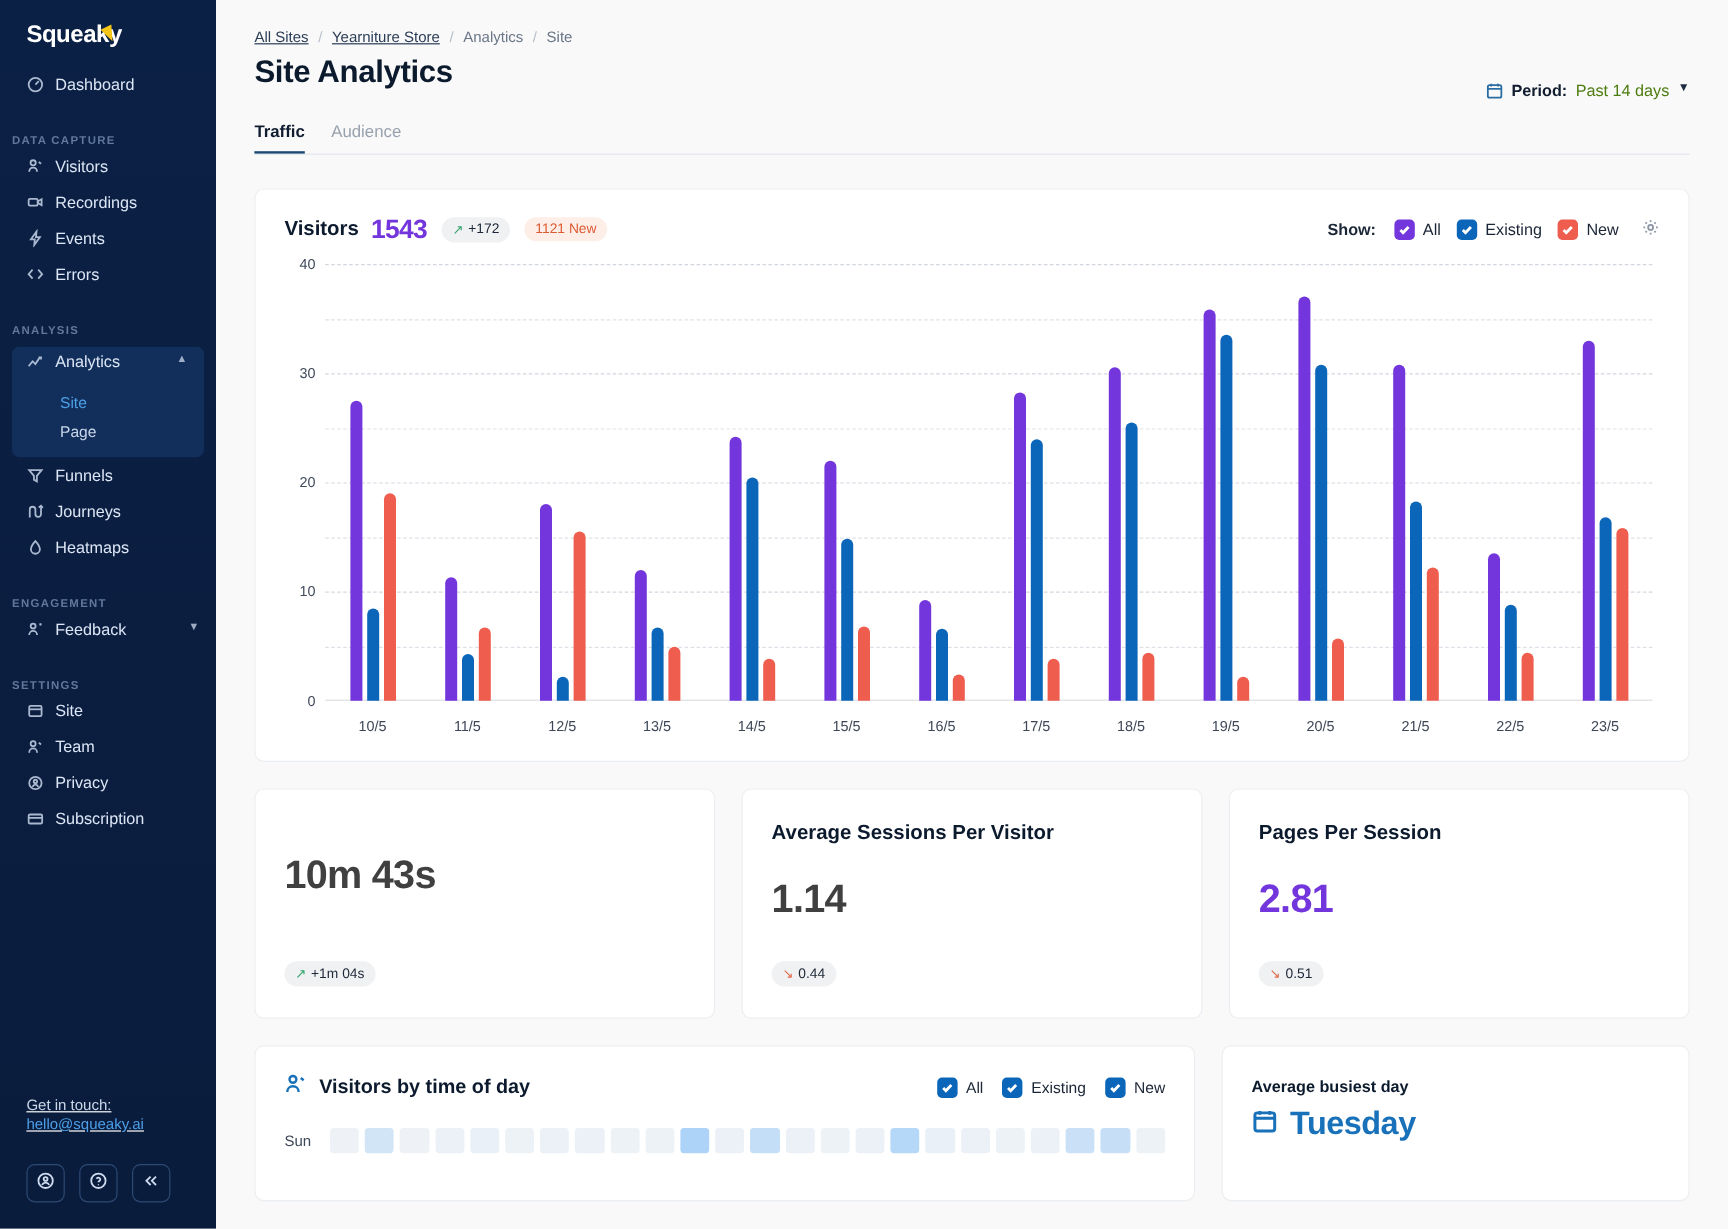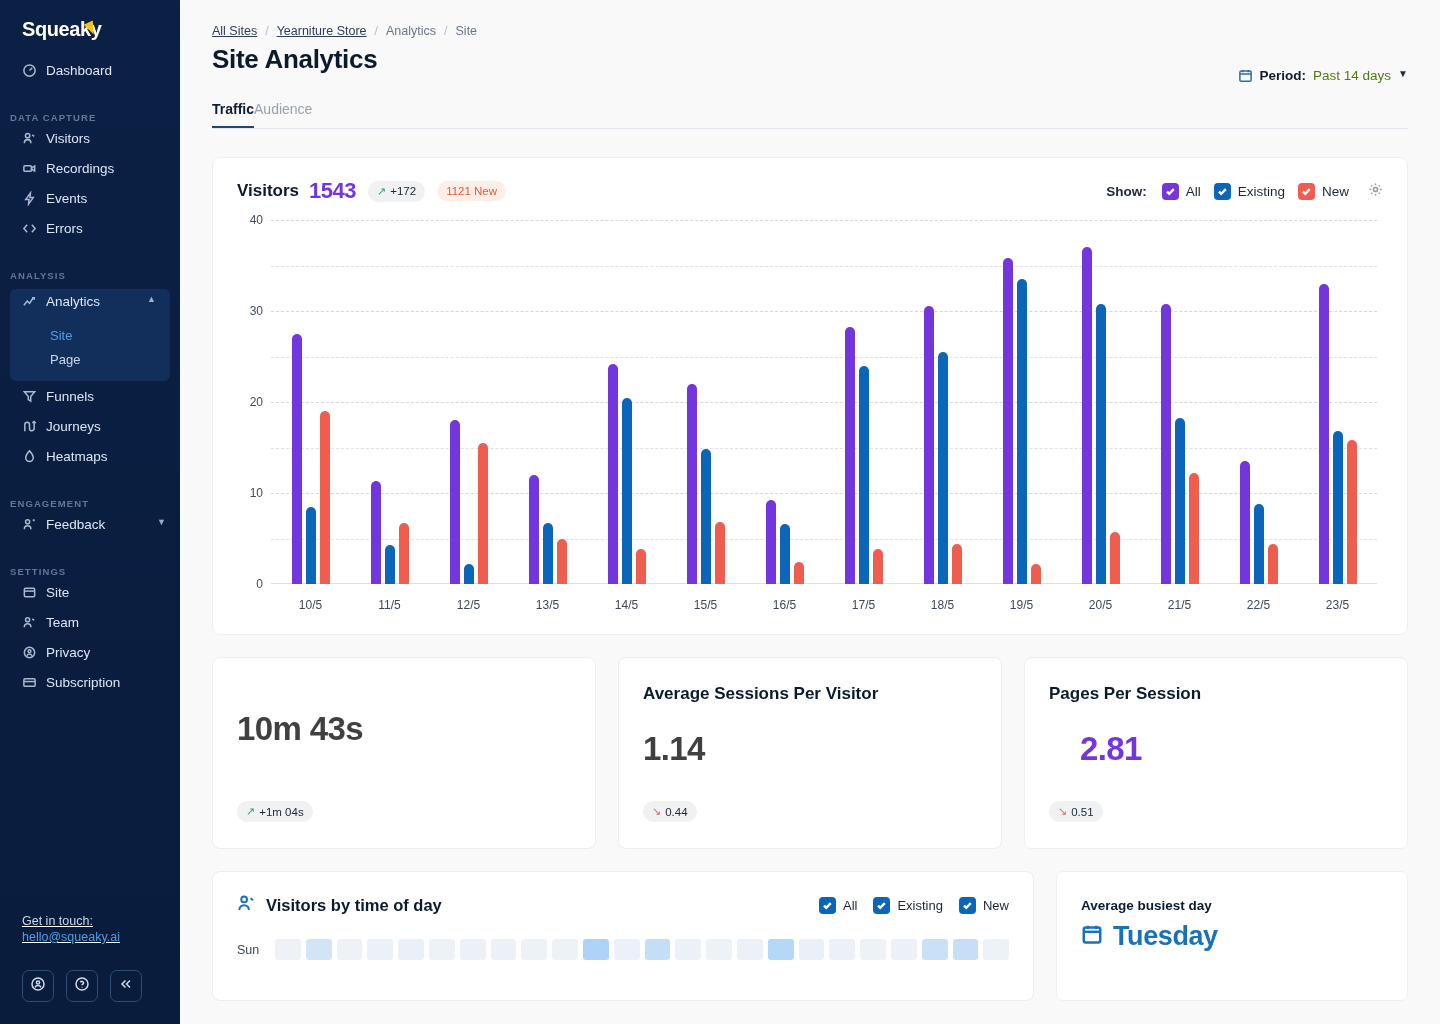--- a/index.html
+++ b/index.html
@@ -77,21 +77,21 @@
   .crumbs span.plain { color: #6a7688; }
   .crumbs .sep { color: #b6bfcb; }
   .page-title { font-size: 26px; font-weight: bold; color: #0c1a2e; margin-top: 6px; letter-spacing:-.3px;}
   .period {
     position: absolute; right: 32px; top: 68px;
     display: flex; align-items: flex-start; gap: 7px; font-size: 13.5px; cursor: pointer;
   }
   .period .lbl { font-weight: bold; color: #111d2f; }
   .period .val { color: #4d7c0f; }
   .cal-icon svg { width: 15px; height: 15px; stroke: #2b6ca3; fill: none; stroke-width: 1.6; }
-  .tabs { display: flex; margin-top: 26px; border-bottom: 1px solid #e2e6ec; }
+  .tabs { display: flex; gap: 22px; margin-top: 26px; border-bottom: 1px solid #e2e6ec; }
   .tab { font-size: 14px; padding-bottom: 9px; color: #98a1ae; cursor: pointer; }
   .tab.active { color: #101d30; font-weight: bold; border-bottom: 2.5px solid #1a4a73; }
 
   .card { background: #fff; border: 1px solid #ebeef2; border-radius: 8px; }
 
   
   .chart-card { margin-top: 28px; height: 478px; padding: 20px 24px 12px 24px; position: relative; }
   .chart-head { display: flex; align-items: center; }
   .vtitle { font-size: 17px; font-weight: bold; color: #0c1a2e; }
   .vnum { font-size: 22px; font-weight: bold; color: #7335dc; margin-left: 10px; letter-spacing:-.5px;}
@@ -122,37 +122,37 @@
   .bar { width: 10px; border-radius: 5px 5px 0 0; }
   .xlabels { position: absolute; left: 34px; right: 6px; bottom: 10px; display: flex; }
   .xl { flex: 1; text-align: center; font-size: 12px; color: #3d4757; }
 
   
   .metrics { display: flex; gap: 22px; margin-top: 22px; }
   .metric { flex: 1; height: 192px; padding: 26px 24px; display: flex; flex-direction: column; }
   .metric h3 { font-size: 17px; font-weight: bold; color: #0c1a2e; }
   .metric .big { font-size: 33px; font-weight: bold; margin-top: 26px; letter-spacing:-.6px; }
   .metric .big.blue { color: #404040; }
-  .metric .big.purple { color: #7335dc; margin-left: 31px; }
+  .metric .big.purple { color: #7335dc; }
   .metric .foot { margin-top: auto; }
   .pill.small { margin-left: 0; font-size: 11.5px; }
   .pill.down .ar { color: #e06a4a; }
 
   
   .bottom { display: flex; gap: 22px; margin-top: 22px; }
   .tod { flex: 1; padding: 22px 24px 0 24px; height: 130px; position: relative; overflow: hidden; }
   .tod-head { display: flex; align-items: center; }
   .tod-ico svg { width: 19px; height: 19px; stroke: #1871b9; fill:none; stroke-width:1.7; }
   .tod-title { font-size: 16.5px; font-weight: bold; color: #0c1a2e; margin-left: 10px; }
   .tod-legend { margin-left: auto; display: flex; gap: 16px; font-size: 13px; color: #1b2636; }
   .heat-row { display: flex; align-items: center; margin-top: 22px; }
   .heat-day { width: 38px; font-size: 12.5px; color: #3d4757; }
   .heat-cells { display: flex; gap: 5px; flex: 1; }
   .hc { flex: 1; height: 21px; border-radius: 3px; }
-  .busiest { width: 352px; padding: 26px 24px; height: 130px; }
+  .busiest { width: 390px; padding: 26px 24px; height: 130px; }
   .busiest .lbl { font-size: 13.5px; font-weight: bold; color: #0c1a2e; }
   .busiest .day { font-size: 27px; font-weight: bold; color: #1871b9; margin-top: 8px; display:flex; align-items:center; gap:10px; letter-spacing:-.4px;}
   .busiest .day svg { width: 22px; height: 22px; stroke: #1871b9; fill:none; stroke-width:1.8; }
 </style>
 </head>
 <body>
 
 <div class="app">
 
   <aside class="sidebar">

